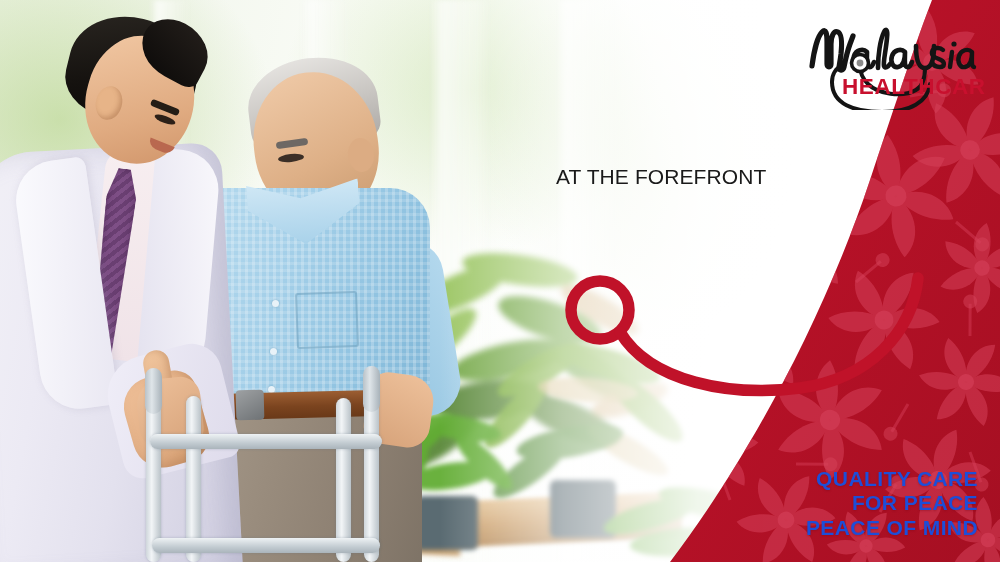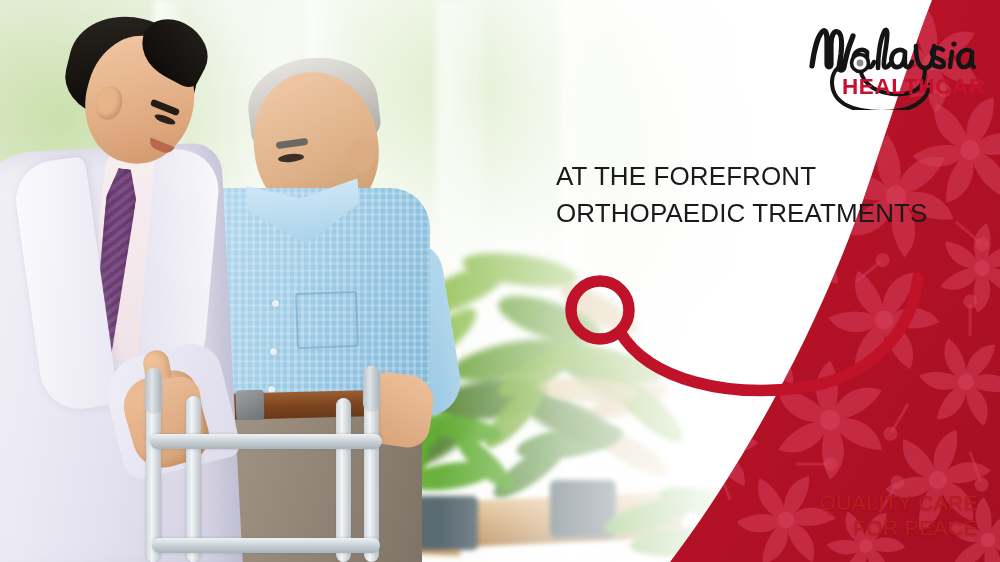--- a/index.html
+++ b/index.html
@@ -252,35 +252,35 @@
     pointer-events:none;
   }
 
   
   .logo { position:absolute; left:806px; top:22px; width:180px; height:88px; }
 
   
   .headline {
     position:absolute; left:556px; top:158px; width:440px;
     color:#1a1a1a;
-    font-size:26px; line-height:37px; letter-spacing:.1px;
+    font-size:21px; line-height:37px; letter-spacing:.1px;
     font-weight:400; white-space:nowrap;
   }
   .headline .ln { display:block; }
 
   
   .swoosh { position:absolute; left:540px; top:262px; width:420px; height:140px; }
 
   
   .redpanel { position:absolute; right:0; top:0; width:330px; height:562px; }
 
   .tagline {
     position:absolute; right:22px; bottom:22px;
-    text-align:right; color:#b91c1c;
-    font-weight:normal; font-size:21px; line-height:24.5px;
+    text-align:right; color:#1d4ed8;
+    font-weight:bold; font-size:21px; line-height:24.5px;
     letter-spacing:.4px;
     text-shadow:0 1px 2px rgba(120,8,24,.35);
   }
   .tagline .tl { display:block; white-space:nowrap; }
 </style>
 </head>
 <body>
 
 <div id="banner">
 
@@ -472,26 +472,26 @@
           <use href="#dotstem" transform="translate(210,512) rotate(-30)"></use>
         </g>
 
         <rect x="0" y="0" width="330" height="562" fill="url(#panelGrad)" opacity="0"></rect>
       </g>
     </svg>
 
     <div class="tagline">
       <span class="tl">QUALITY CARE</span>
       <span class="tl">FOR PEACE</span>
+      <span class="tl">PEACE OF MIND</span>
     </div>
   </div>
 
   <div class="headline">
     <span class="ln">AT THE FOREFRONT</span>
-    <span class="ln">ORTHOPAEDIC TREATMENTS</span>
   </div>
 
   <div class="swoosh">
     <svg width="420" height="140" viewBox="0 0 420 140">
       <g fill="none" stroke="#C01229" stroke-width="11.5" stroke-linecap="round">
         <circle cx="60" cy="48" r="29"></circle>
         <path d="M80,70 C 110,120 190,135 260,126 C 330,117 372,70 378,16"></path>
       </g>
     </svg>
   </div>

